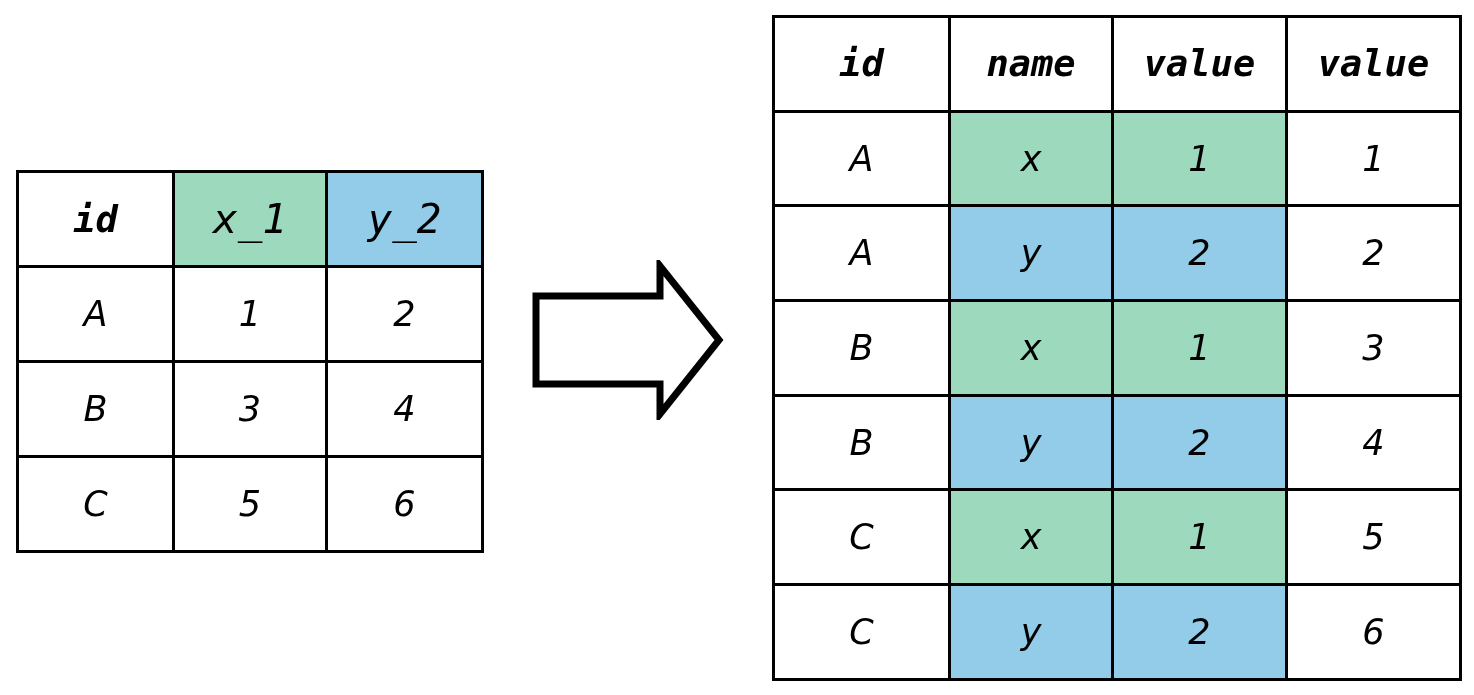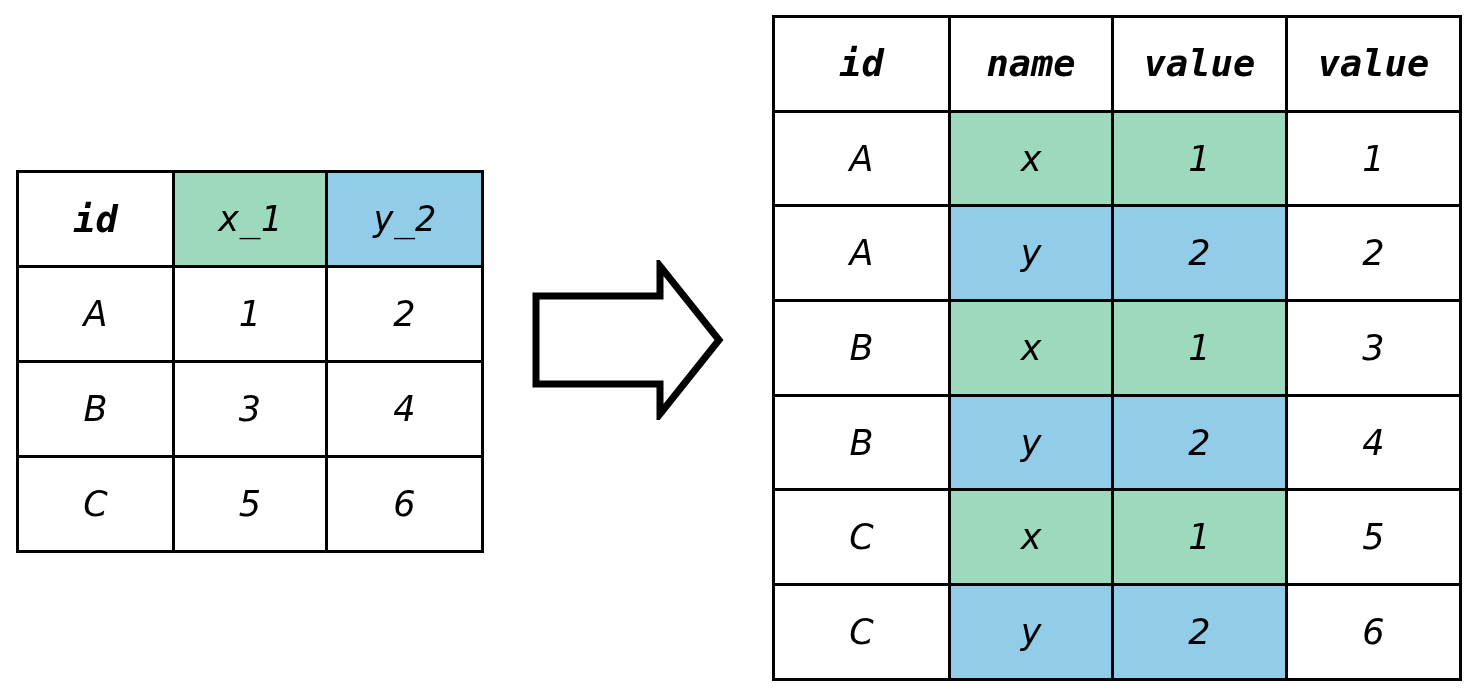--- a/index.html
+++ b/index.html
@@ -45,21 +45,21 @@
     letter-spacing: 0px;
   }
   .tbl td.cell {
     font-family: "DejaVu Sans", sans-serif;
     font-weight: 400;
     font-size: 35px;
   }
   .tbl td.mono-reg {
     font-family: "DejaVu Sans Mono", monospace;
     font-weight: 400;
-    font-size: 35px;
+    font-size: 41px;
   }
   .fill-green { background: #9dd9bd !important; }
   .fill-blue  { background: #92cce9 !important; }
 
   
   #table-wide {
     left: 16px;
     top: 170px;
     width: 465px;
     height: 380px;

